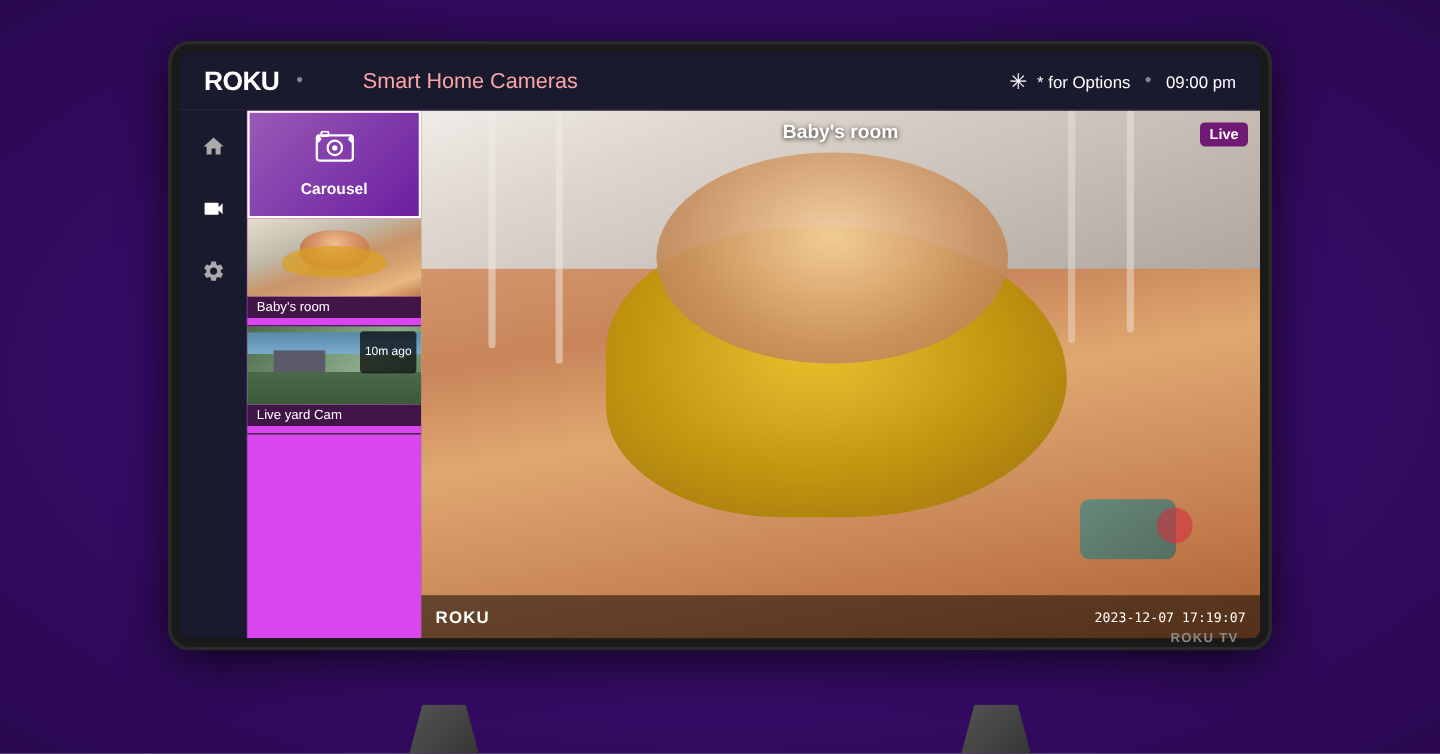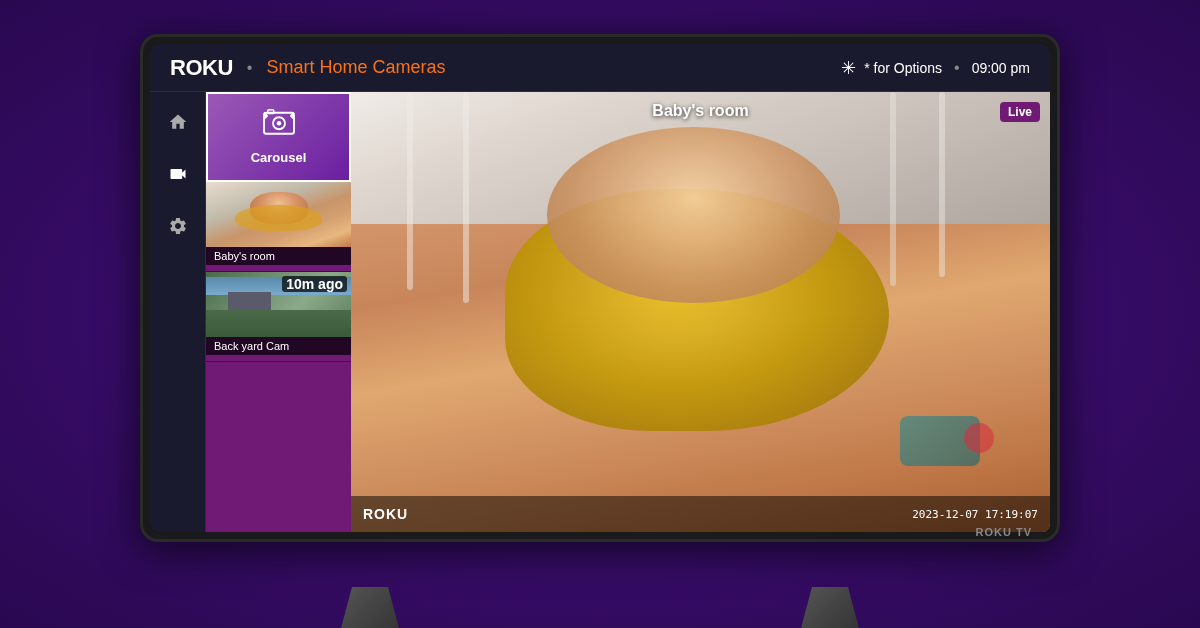--- a/index.html
+++ b/index.html
@@ -109,23 +109,24 @@
       letter-spacing: -0.5px;
     }
 
     .header-dot {
       color: #888;
       font-size: 16px;
       margin: 0 4px;
     }
 
     .header-title {
-      color: #f97316;
+      color: #fca5a5;
       font-size: 18px;
       font-weight: 500;
+      margin-left: 36px;
     }
 
     .header-right {
       display: flex;
       align-items: center;
       gap: 8px;
       color: white;
       font-size: 14px;
     }
 
@@ -166,21 +167,21 @@
       cursor: pointer;
     }
 
     .sidebar-icon.active {
       color: white;
     }
 
     
     .camera-list {
       width: 145px;
-      background: #701a75;
+      background: #d946ef;
       display: flex;
       flex-direction: column;
       overflow: hidden;
       flex-shrink: 0;
     }
 
     
     .carousel-item {
       background: linear-gradient(135deg, #9b59b6, #6a1fa0);
       padding: 10px;
@@ -248,24 +249,23 @@
       padding: 3px 8px;
       background: rgba(0,0,0,0.7);
     }
 
     .time-ago-badge {
       position: absolute;
       top: 4px;
       right: 4px;
       background: rgba(0,0,0,0.7);
       color: white;
-      font-size: 14px;
-      padding: 0 4px;
+      font-size: 10px;
+      padding: 12px 4px;
       border-radius: 3px;
-      font-weight: bold;
     }
 
     
     .main-feed {
       flex: 1;
       position: relative;
       background: #1a1a1a;
       overflow: hidden;
     }
 
@@ -450,21 +450,21 @@
 
             <div class="camera-item">
               <div class="camera-thumb-bg thumb-backyard">
                 <div class="outdoor-elements">
                   <div class="sky-strip"></div>
                   <div class="building"></div>
                   <div class="ground-strip"></div>
                 </div>
               </div>
               <div class="time-ago-badge">10m ago</div>
-              <div class="camera-name">Back yard Cam</div>
+              <div class="camera-name">Live yard Cam</div>
             </div>
 
 
           </div>
 
           <div class="main-feed">
 
             <div class="crib-bg">
 
               <div style="position:absolute;top:0;left:0;right:0;height:50%;background:linear-gradient(160deg,#f0ece8 0%,#e0d8d0 20%,#d0c8c0 40%,#c0b8b0 60%,#b0a8a0 80%,#a09888 100%);"></div>

